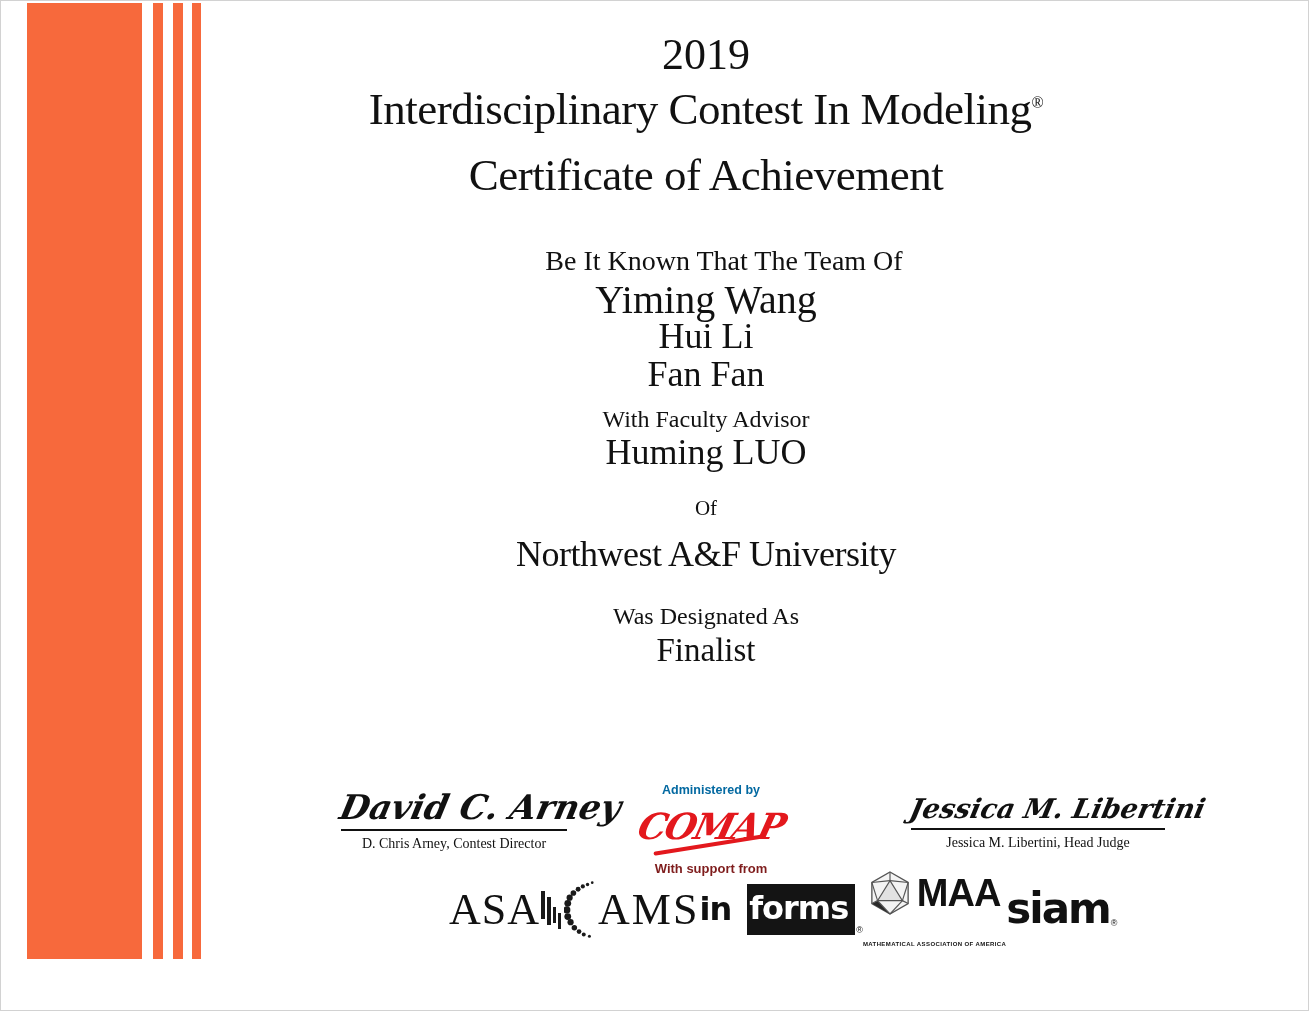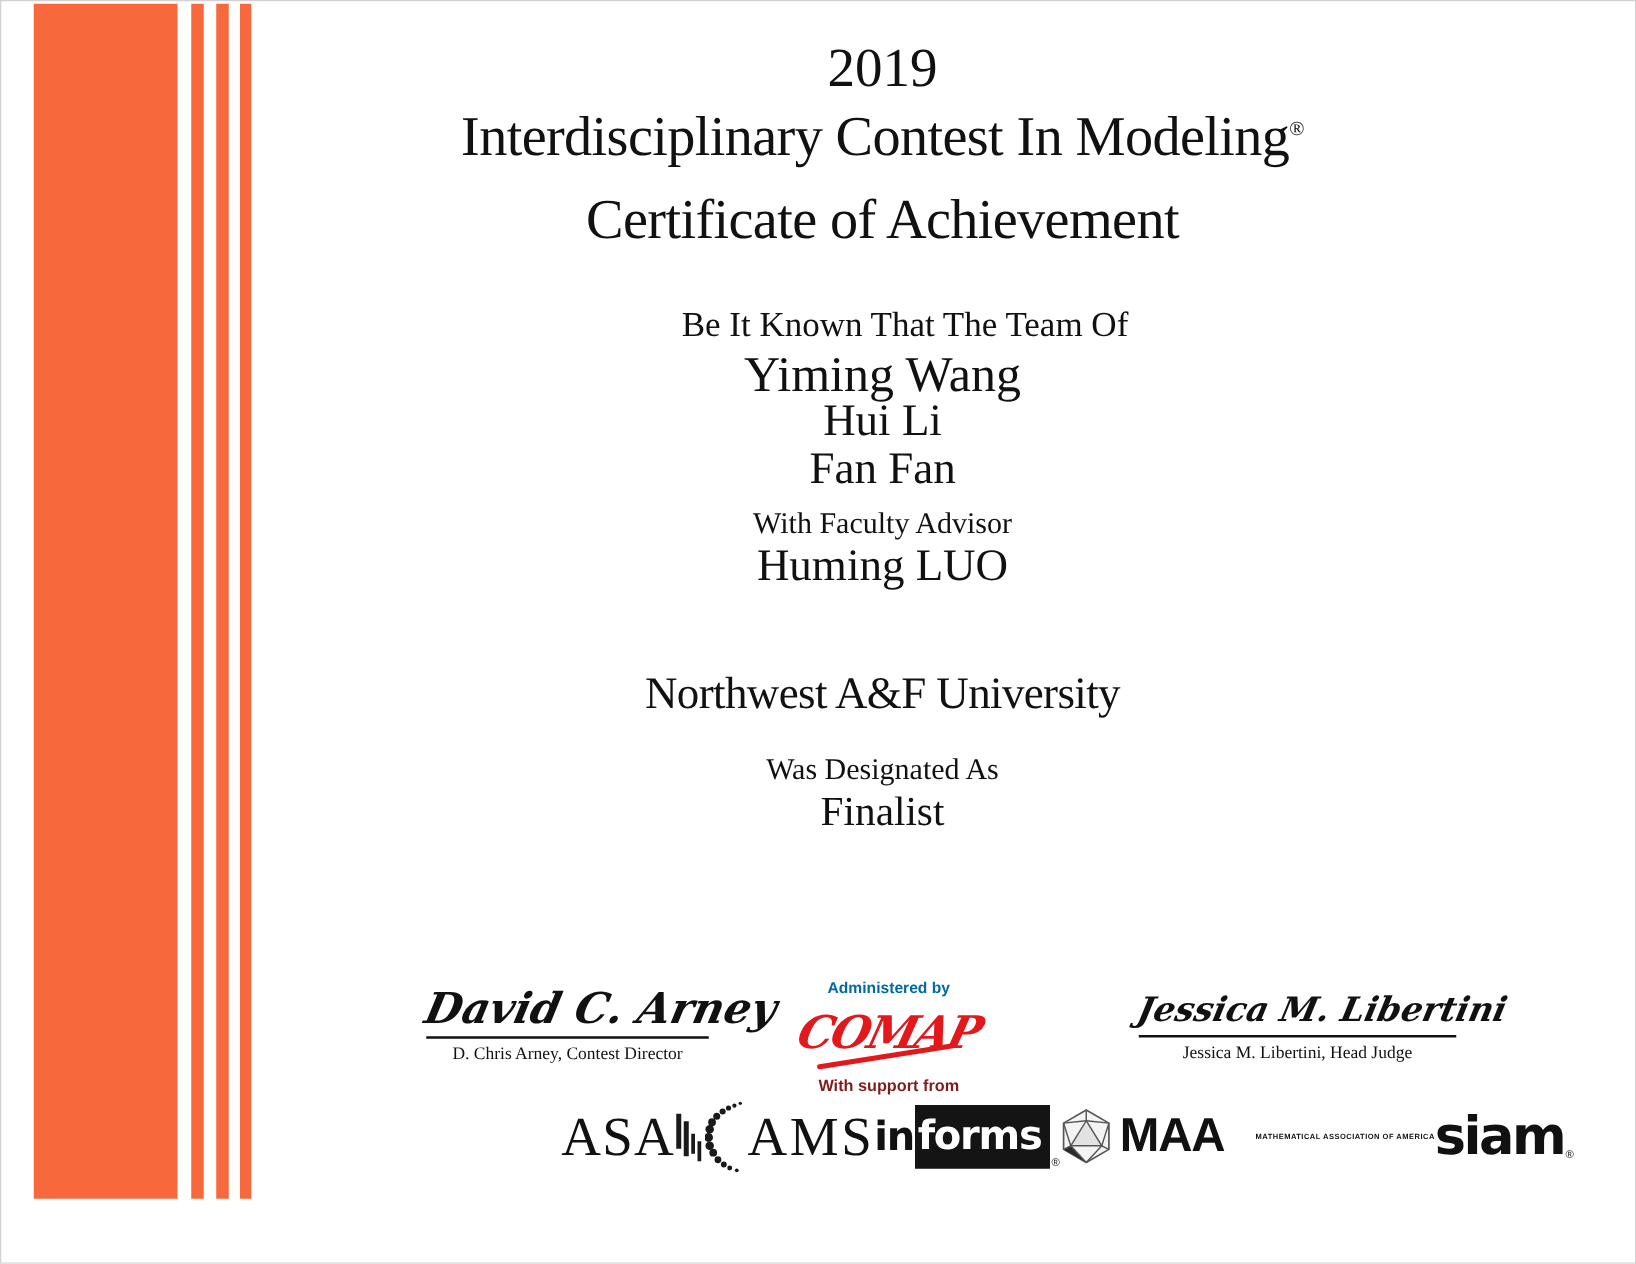--- a/index.html
+++ b/index.html
@@ -76,23 +76,23 @@
   .logos { position:absolute; left:448px; top:876px; width:562px; height:64px;
            display:flex; align-items:center; justify-content:space-between;
            font-family:"Liberation Sans", sans-serif; }
   .logo { display:flex; align-items:center; }
   .ams-text { font-family:"Liberation Serif", serif; font-size:44px; letter-spacing:2px; margin-left:2px; }
   .asa-text { font-family:"Liberation Serif", serif; font-size:44px; letter-spacing:1px; }
   .informs { align-items:center; }
   .informs-in { font-family:"DejaVu Sans", sans-serif; font-weight:900; font-size:32px; letter-spacing:-1px; }
   .informs-box { background:#141414; color:#fff; font-family:"DejaVu Sans", sans-serif;
                  font-weight:900; font-size:32px; letter-spacing:-1px;
-                 padding:5px 7px 8px 2px; margin-left:1px;text-align:right; }
+                 padding:5px 7px 8px 2px; margin-left:16px;text-align:right; }
   .reg-tiny { font-size:9px; align-self:flex-end; margin-left:1px; }
-  .maa { flex-direction:row;gap:25px; }
+  .maa { flex-direction:column;gap:25px; }
   .maa-row { display:flex; align-items:center; gap:6px; }
   .maa-text { font-weight:900; font-size:38px; font-family:"Liberation Sans", sans-serif; letter-spacing:-1px; }
   .maa-sub { font-size:6px; font-weight:bold; letter-spacing:0.4px; margin-top:1px; white-space:nowrap; }
   .siam { align-items:flex-end; }
   .siam-text { font-family:"DejaVu Sans", sans-serif; font-weight:900; font-size:42px;
                letter-spacing:-2px; line-height:0.9; }
 </style>
 </head>
 <body>
 
@@ -107,20 +107,21 @@
   <div class="line title"><span>Interdisciplinary Contest In Modeling</span><sup>®</sup></div>
   <div class="line subtitle">Certificate of Achievement</div>
 
   <div class="line intro">Be It Known That The Team Of</div>
   <div class="line member-1">Yiming Wang</div>
   <div class="line member-2">Hui Li</div>
   <div class="line member-3">Fan Fan</div>
   <div class="line adv-label">With Faculty Advisor</div>
   <div class="line adv-name">Huming LUO</div>
 
+  <div class="line of-label">Of</div>
   <div class="line institution">Northwest A&amp;F University</div>
   <div class="line desig-label">Was Designated As</div>
   <div class="line designation">Finalist</div>
 
   <div class="sig-block sig-left">
     <div class="sig-script">David C. Arney</div>
     <div class="sig-rule"></div>
     <div class="sig-label">D. Chris Arney, Contest Director</div>
   </div>
 

